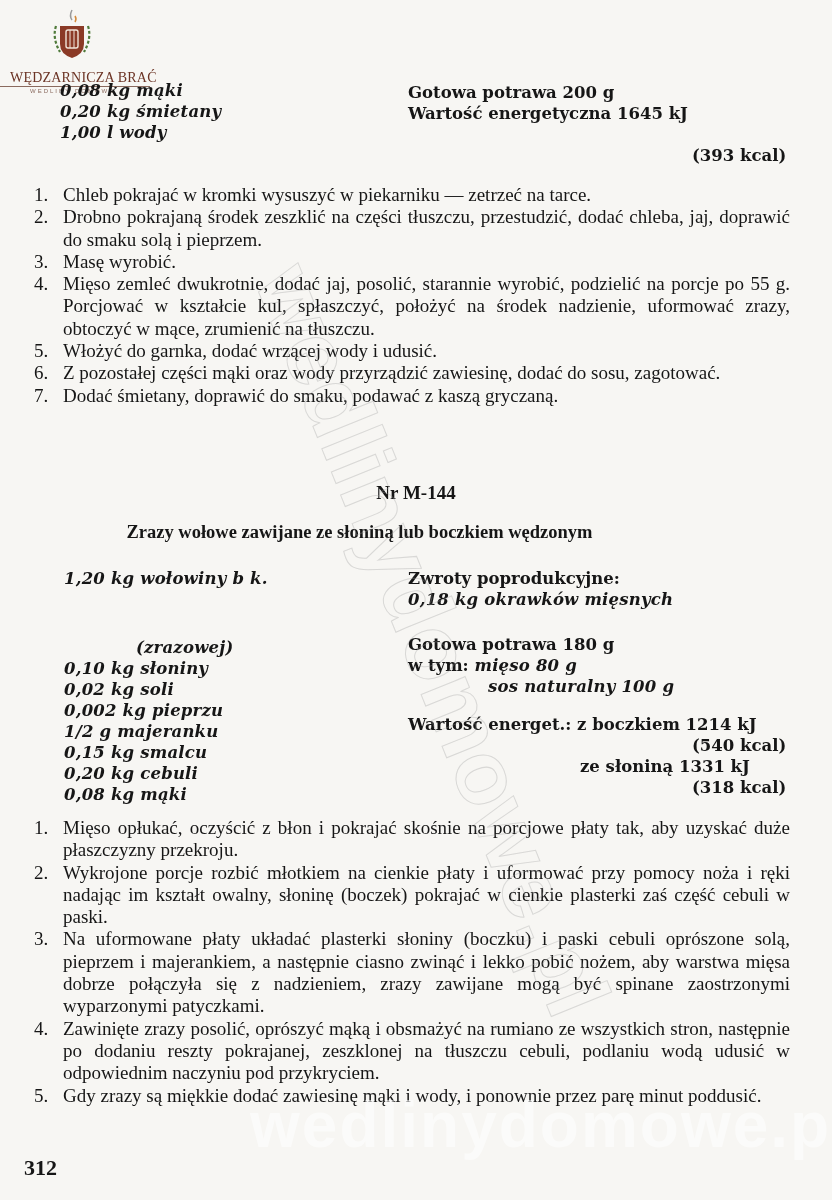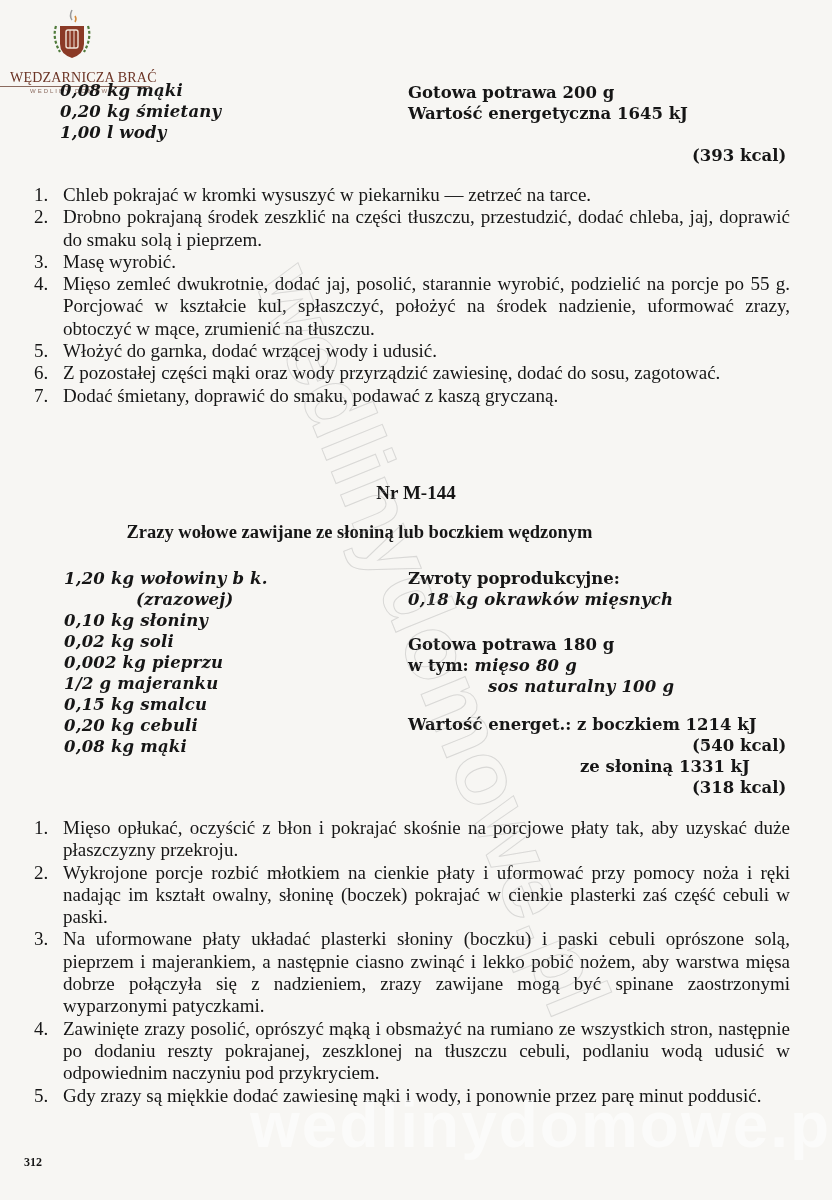--- a/index.html
+++ b/index.html
@@ -34,21 +34,21 @@
     position:absolute; left:330px; top:250px;
     font-family:"Liberation Sans", sans-serif; font-size:90px; font-weight:bold;
     color:transparent; -webkit-text-stroke:1px rgba(160,160,160,0.35);
     transform:rotate(68deg); transform-origin:left top; white-space:nowrap; pointer-events:none;
   }
   .watermark-bottom {
     position:absolute; left:250px; top:1088px;
     font-family:"Liberation Sans", sans-serif; font-size:64px; font-weight:bold;
     color:rgba(255,255,255,0.55); white-space:nowrap; pointer-events:none; letter-spacing:2px;
   }
-  .pagenum { left:24px; top:1155px; font-family:"Liberation Serif", serif; font-weight:bold; font-size:12px; }
+  .pagenum { left:24px; top:1155px; font-family:"Liberation Serif", serif; font-weight:bold; font-size:22px; }
 </style>
 </head>
 <body>
 
 <div class="abs logo">
   <svg width="64" height="54" viewBox="0 0 64 54">
     <path d="M32 2 q-3 6 0 10" stroke="#9a9a9a" stroke-width="1.5" fill="none"></path>
     <path d="M35 8 q2 3 0 6" stroke="#d48a3a" stroke-width="1.5" fill="none"></path>
     <path d="M20 18 h24 v18 q0 10 -12 14 q-12 -4 -12 -14 z" fill="#8b3a26"></path>
     <rect x="26" y="22" width="12" height="18" rx="2" fill="none" stroke="#f1e4d8" stroke-width="1.4"></rect>
@@ -103,21 +103,21 @@
       <span class="num">7.</span>
       <div class="txt">Dodać śmietany, doprawić do smaku, podawać z kaszą gryczaną.</div>
     </div>
 </div>
 
 <div class="abs title-nr" style="left:0; width:832px; text-align:center; top:482px;">Nr M-144</div>
 <div class="abs title-main" style="left:0; width:719px; text-align:center; top:522px;">Zrazy wołowe zawijane ze słoniną lub boczkiem wędzonym</div>
 
 <div class="abs ing ital" style="left:64px; top:568px;">
   <div>1,20 kg wołowiny b k.</div>
-  <div style="padding-left:72px;">(zrazowej)</div>
+  <div style="padding-left:72px;margin-top:48px;">(zrazowej)</div>
   <div>0,10 kg słoniny</div>
   <div>0,02 kg soli</div>
   <div>0,002 kg pieprzu</div>
   <div>1/2 g majeranku</div>
   <div>0,15 kg smalcu</div>
   <div>0,20 kg cebuli</div>
   <div>0,08 kg mąki</div>
 </div>
 
 <div class="abs info" style="left:408px; top:568px;">

